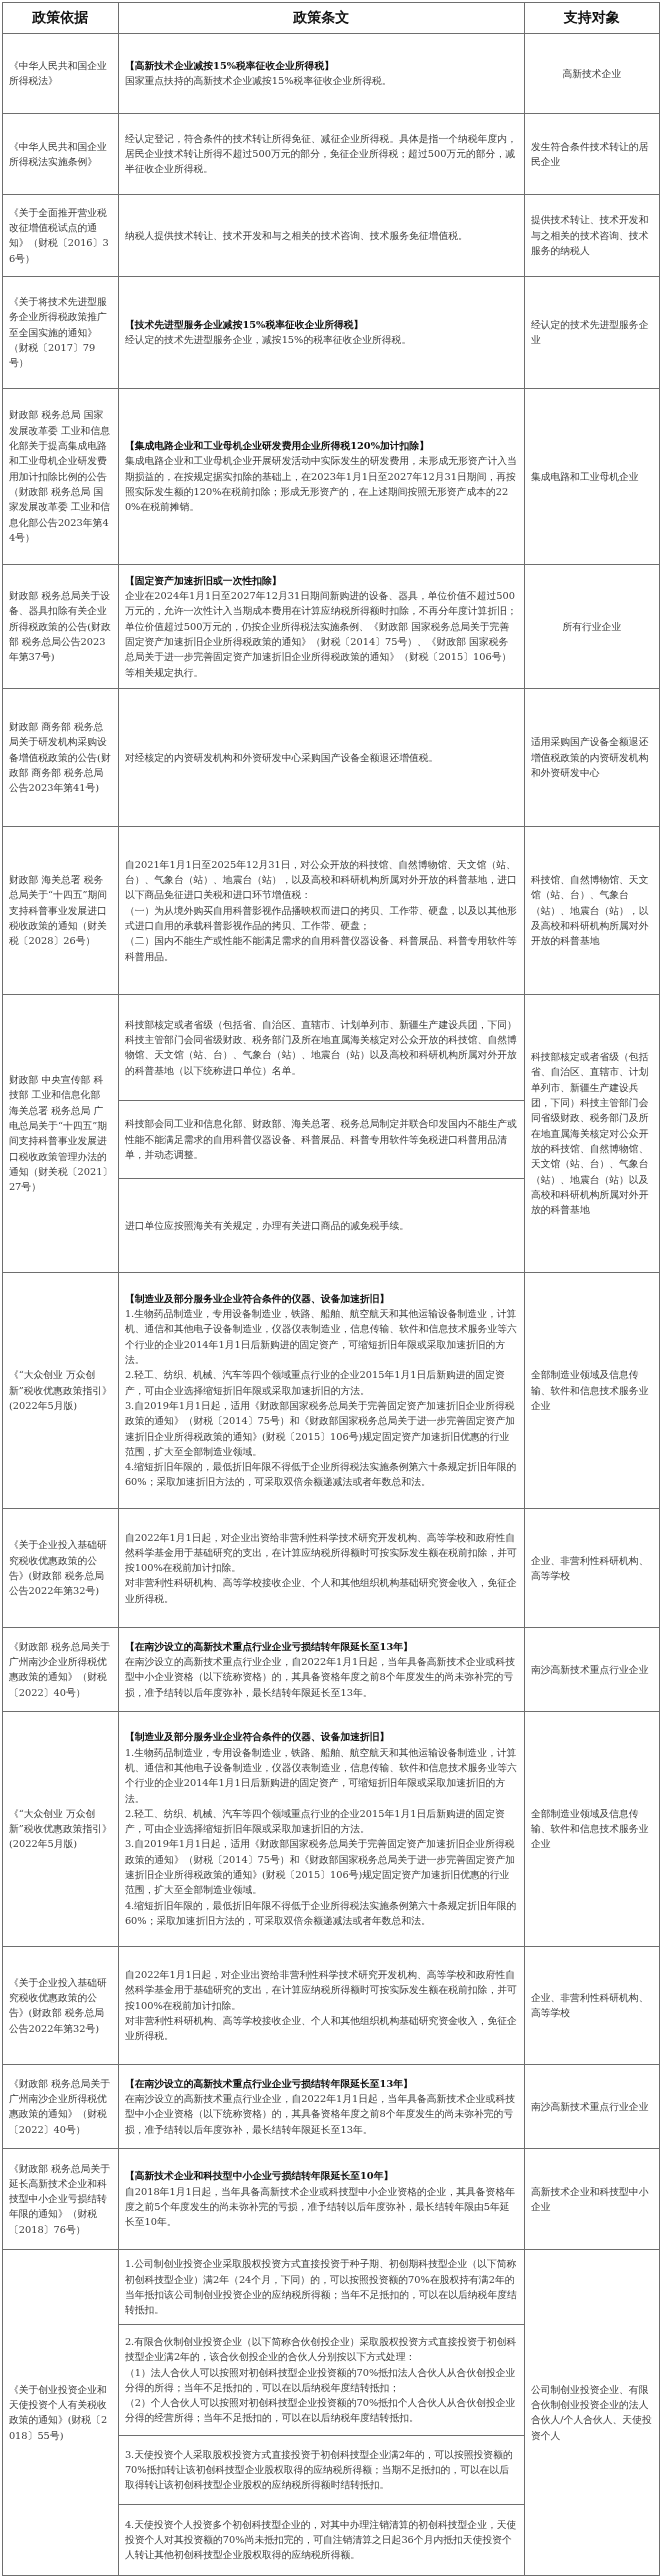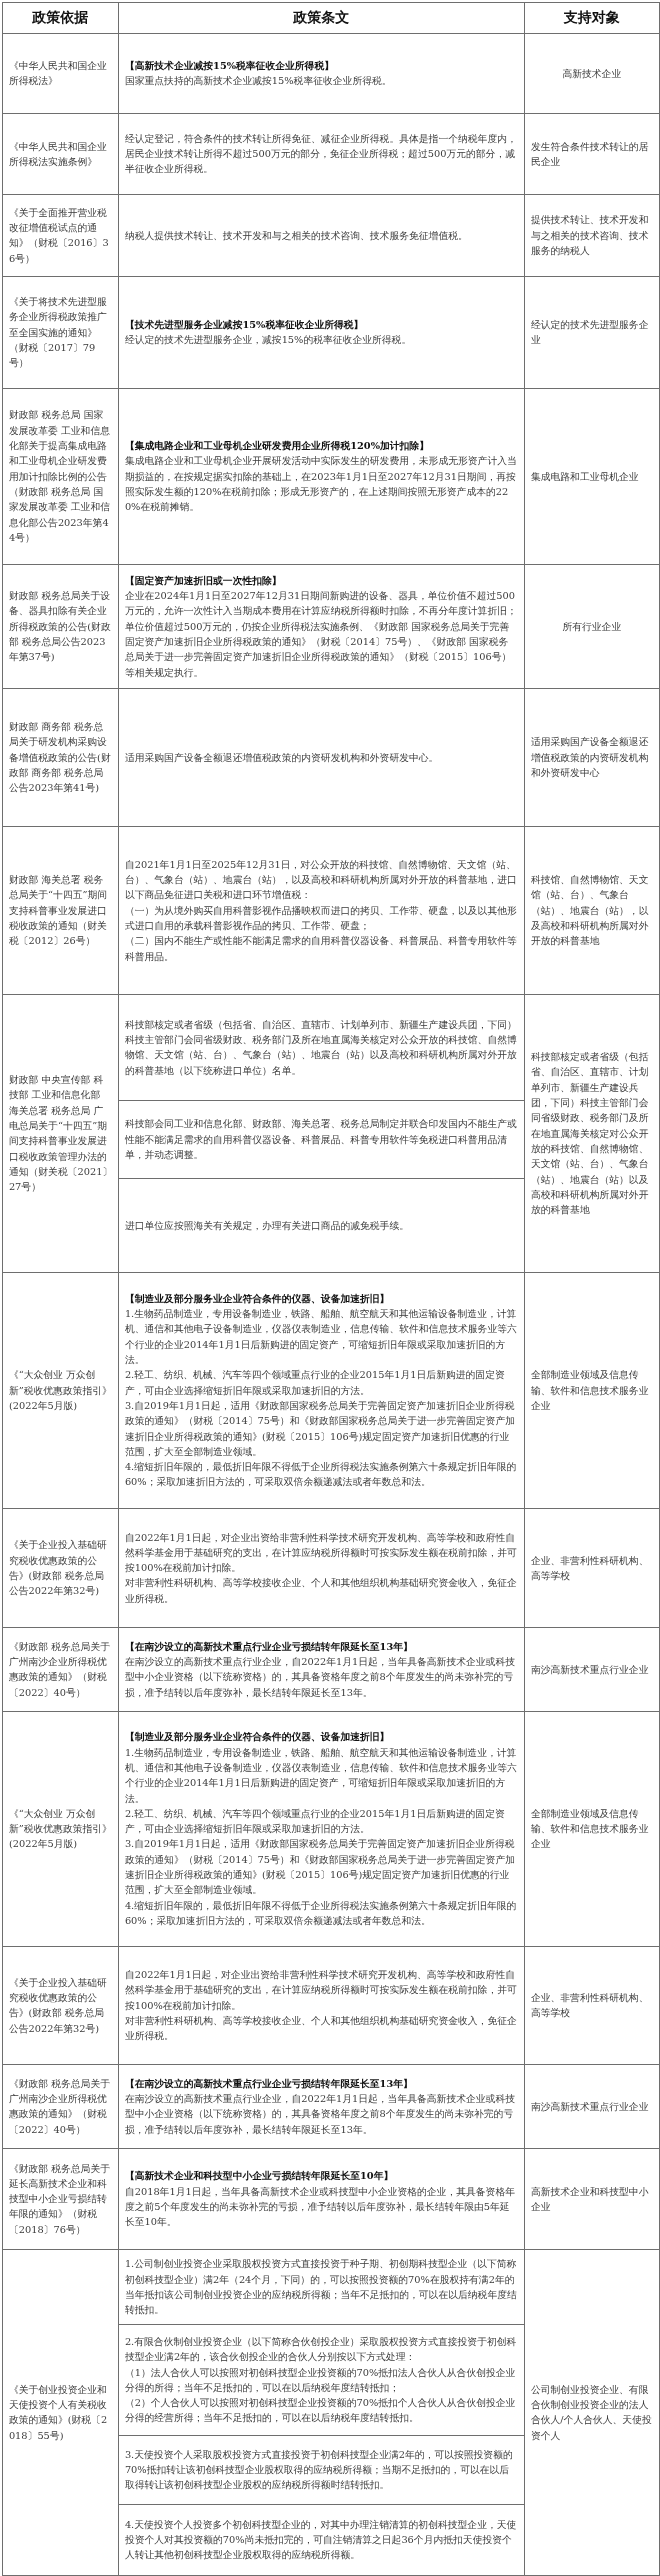--- a/index.html
+++ b/index.html
@@ -76,26 +76,26 @@
         <td class="basis" rowspan="1">财政部 税务总局关于设备、器具扣除有关企业所得税政策的公告(财政部 税务总局公告2023年第37号)</td>
         <td>
           <span class="clause-title">【固定资产加速折旧或一次性扣除】</span>
           <span class="clause-line">企业在2024年1月1日至2027年12月31日期间新购进的设备、器具，单位价值不超过500万元的，允许一次性计入当期成本费用在计算应纳税所得额时扣除，不再分年度计算折旧；单位价值超过500万元的，仍按企业所得税法实施条例、《财政部 国家税务总局关于完善固定资产加速折旧企业所得税政策的通知》（财税〔2014〕75号）、《财政部 国家税务总局关于进一步完善固定资产加速折旧企业所得税政策的通知》（财税〔2015〕106号）等相关规定执行。</span>
         </td>
         <td class="target center" rowspan="1">所有行业企业</td>
       </tr>
       <tr style="height: 138px;">
         <td class="basis" rowspan="1">财政部 商务部 税务总局关于研发机构采购设备增值税政策的公告(财政部 商务部 税务总局公告2023年第41号)</td>
         <td>
-          <span class="clause-line">适用采购国产设备全额退还增值税政策的内资研发机构和外资研发中心。</span>
+          <span class="clause-line">对经核定的内资研发机构和外资研发中心采购国产设备全额退还增值税。</span>
         </td>
         <td class="target" rowspan="1">适用采购国产设备全额退还增值税政策的内资研发机构和外资研发中心</td>
       </tr>
       <tr style="height: 168px;">
-        <td class="basis" rowspan="1">财政部 海关总署 税务总局关于“十四五”期间支持科普事业发展进口税收政策的通知（财关税〔2012〕26号）</td>
+        <td class="basis" rowspan="1">财政部 海关总署 税务总局关于“十四五”期间支持科普事业发展进口税收政策的通知（财关税〔2028〕26号）</td>
         <td>
           <span class="clause-line">自2021年1月1日至2025年12月31日，对公众开放的科技馆、自然博物馆、天文馆（站、台）、气象台（站）、地震台（站），以及高校和科研机构所属对外开放的科普基地，进口以下商品免征进口关税和进口环节增值税：</span>
           <span class="clause-line">（一）为从境外购买自用科普影视作品播映权而进口的拷贝、工作带、硬盘，以及以其他形式进口自用的承载科普影视作品的拷贝、工作带、硬盘；</span>
           <span class="clause-line">（二）国内不能生产或性能不能满足需求的自用科普仪器设备、科普展品、科普专用软件等科普用品。</span>
         </td>
         <td class="target" rowspan="1">科技馆、自然博物馆、天文馆（站、台）、气象台（站）、地震台（站），以及高校和科研机构所属对外开放的科普基地</td>
       </tr>
       <tr style="height: 106px;">
         <td class="basis" rowspan="3">财政部 中央宣传部 科技部 工业和信息化部 海关总署 税务总局 广电总局关于“十四五”期间支持科普事业发展进口税收政策管理办法的通知（财关税〔2021〕27号）</td>
         <td>

